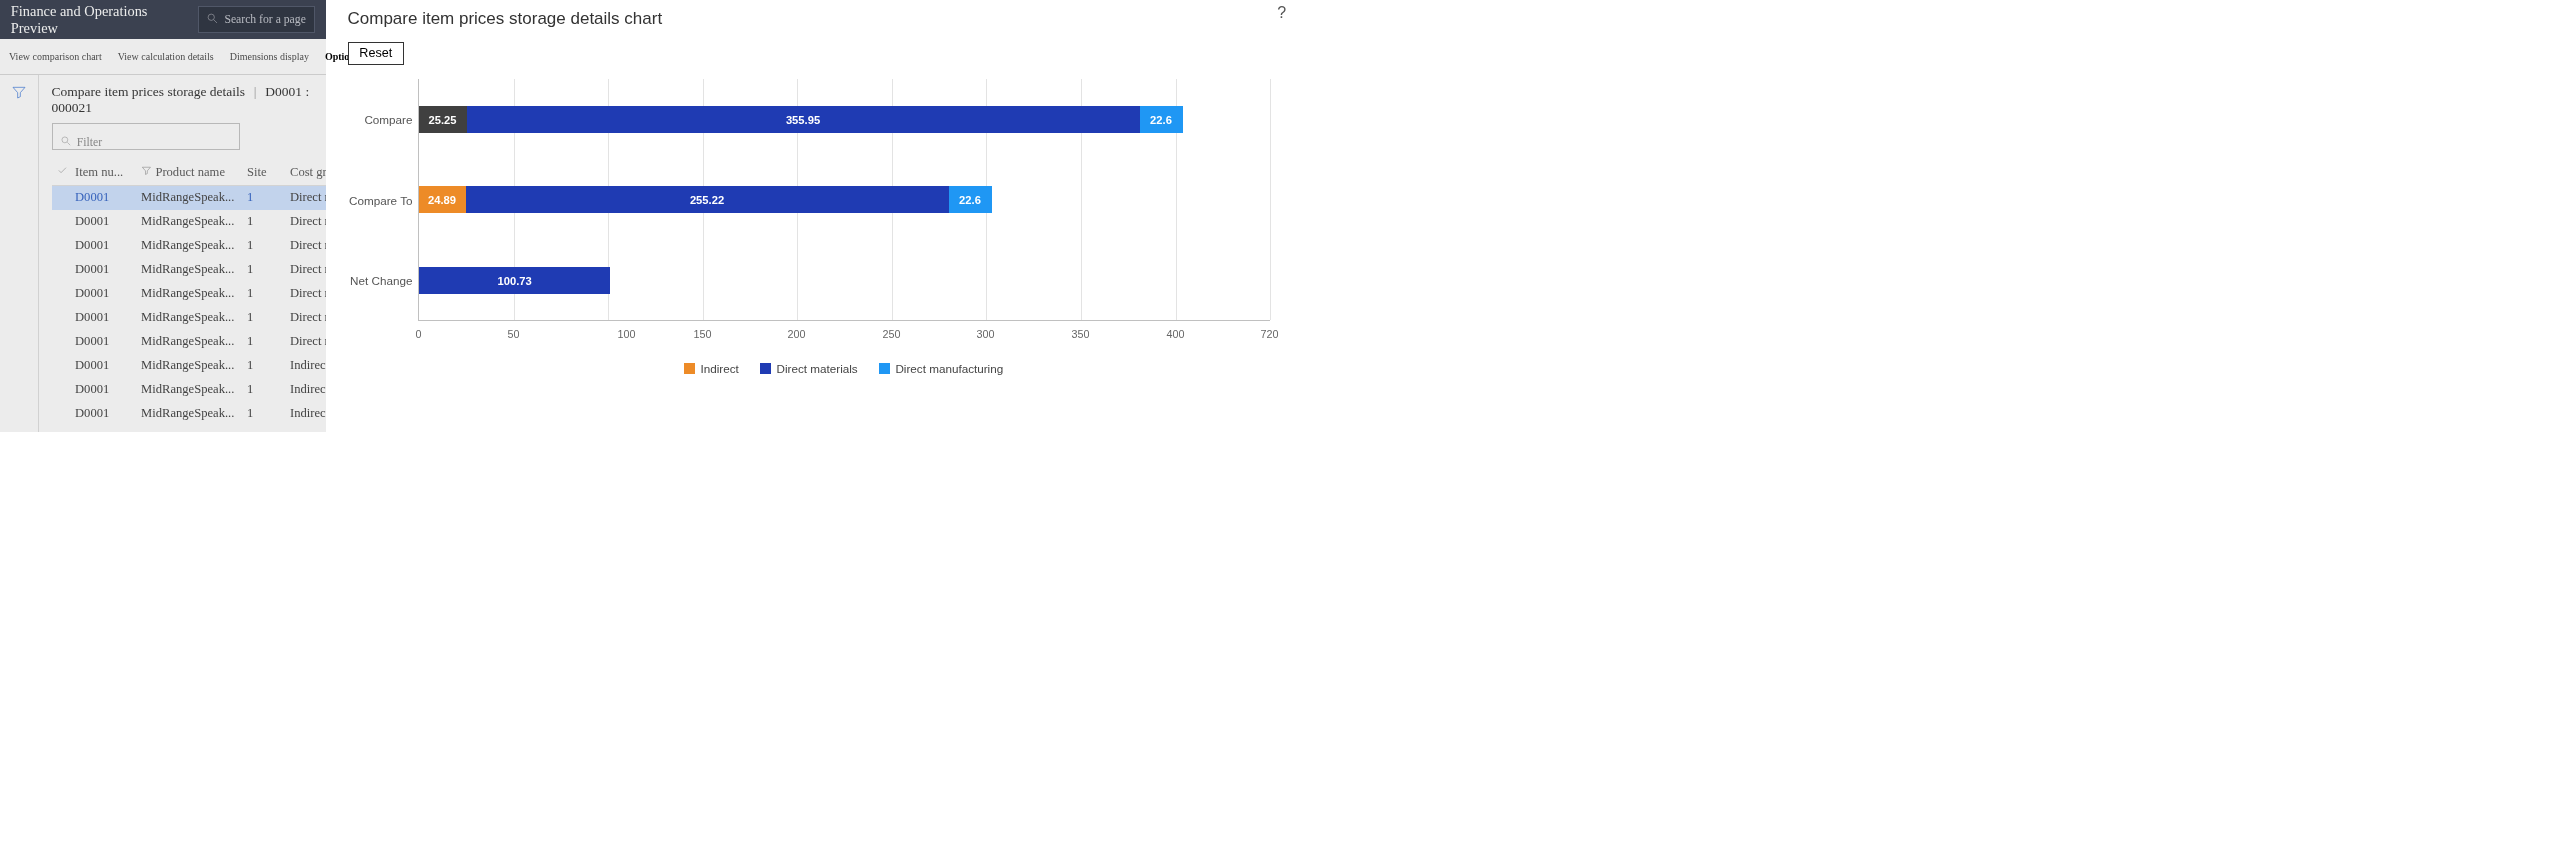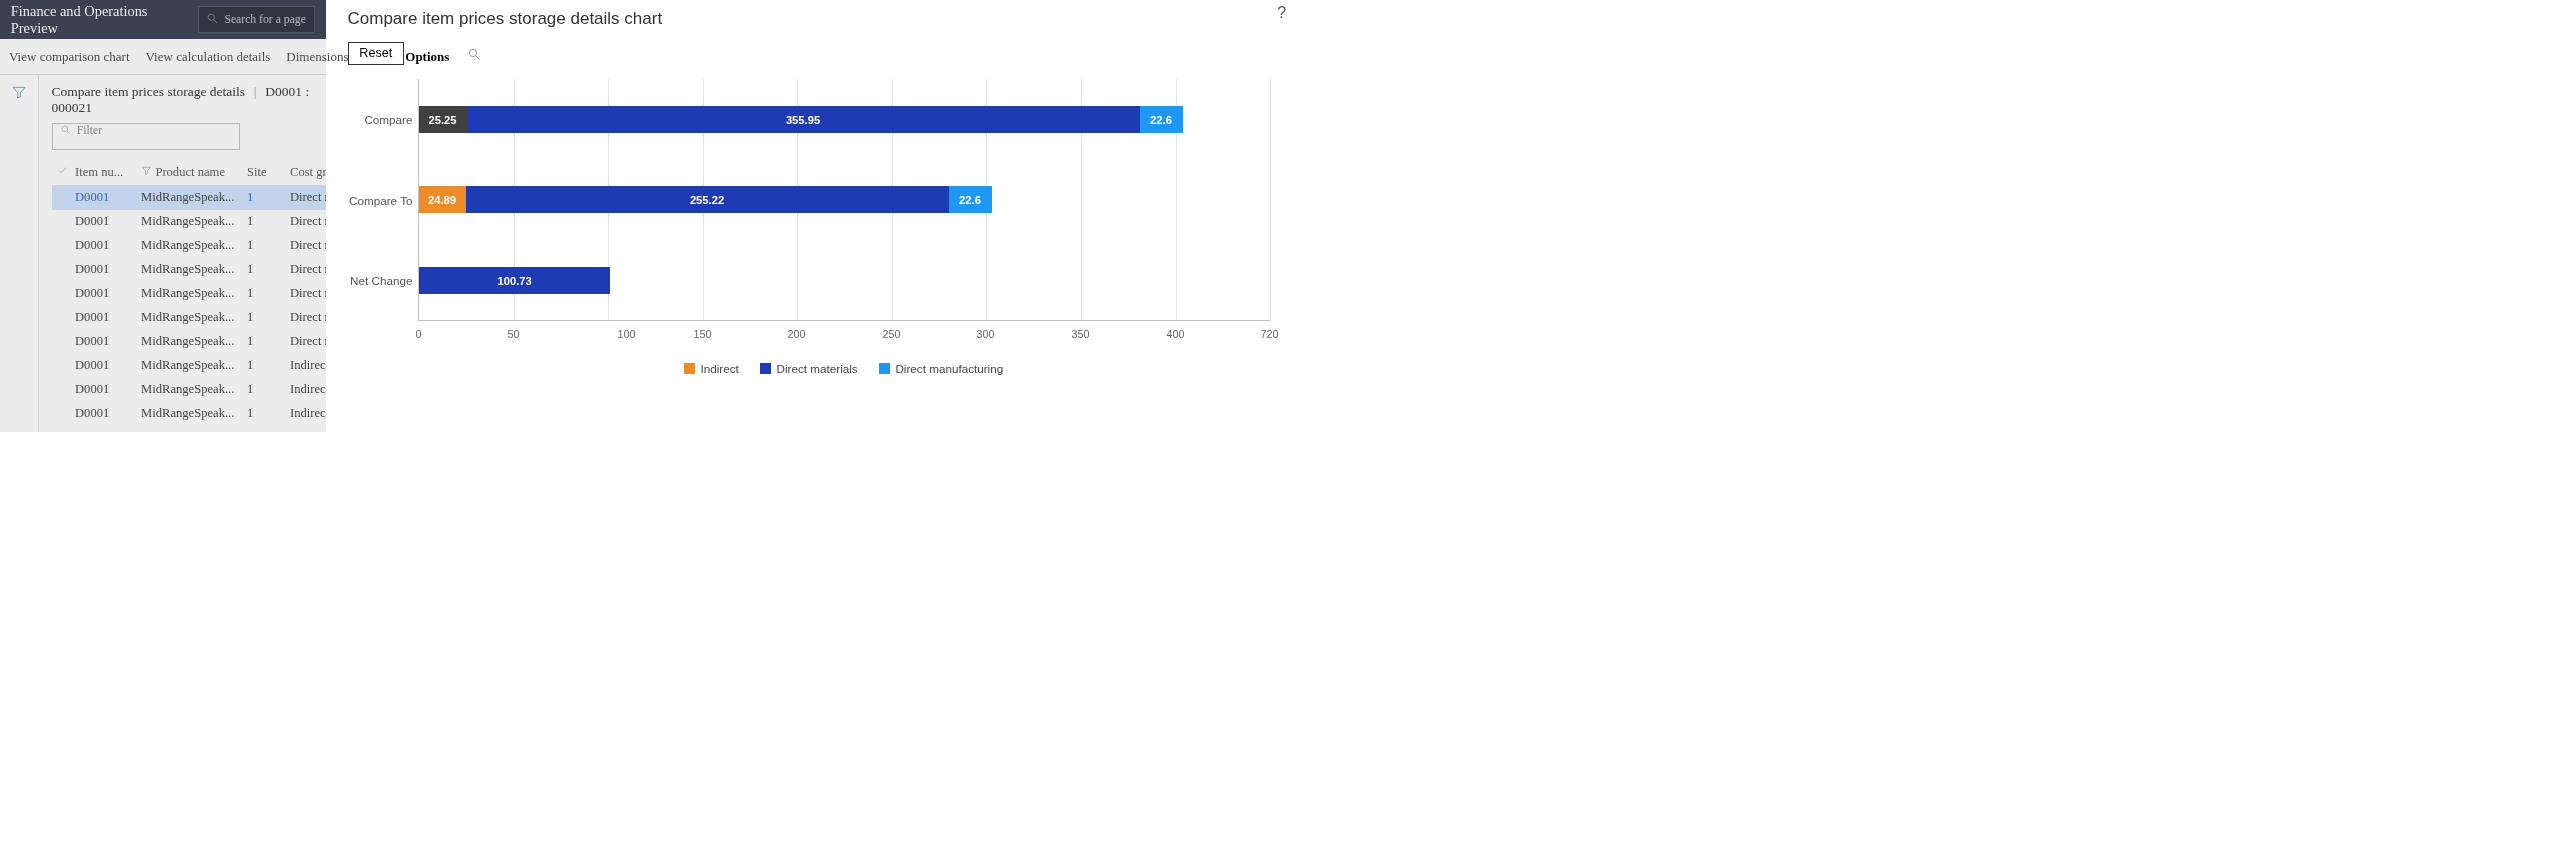--- a/index.html
+++ b/index.html
@@ -5,32 +5,32 @@
   * { box-sizing: border-box; margin: 0; padding: 0; }
   body { font-family: "Segoe UI", Tahoma, sans-serif; font-size: 12.6px; color: #333; background: #fff; overflow: hidden; }
   .app { display: flex; width: 1288px; height: 432px; }
   
   .left-pane { position: relative; width: 326px; flex: 0 0 326px; display: flex; flex-direction: column; background: #fff; font-family: Liberation Serif, serif; }
   .left-pane::after { content:""; position:absolute; inset:0; background: rgba(120,120,120,0.14); pointer-events:none; }
   .topbar { height: 39px; background: #31394a; color:#fff; display:flex; align-items:center; padding: 0 10.8px; font-size: 14.4px; font-weight: 400; }
   .topbar .title { flex:1; }
   .searchbox { display:flex; align-items:center; gap:5.4px; background:#242a38; border:0.9px solid #4a5266; height:27px; padding:0 7.2px; color:#c0c4cc; width:117px; margin-left:auto; font-size:11.7px; }
   .searchbox svg { width:12.6px; height:12.6px; stroke:#c0c4cc; fill:none; }
-  .cmdbar { height:36px; display:flex; align-items:center; gap:16px; padding:0 9px 0 9px; border-bottom:0.9px solid #d9d9d9; font-size:13px; color:#444;justify-content:space-between; }
+  .cmdbar { height:36px; display:flex; align-items:center; gap:16px; padding:0 9px 0 9px; border-bottom:0.9px solid #d9d9d9; font-size:10px; color:#444;justify-content:space-between; }
   .cmdbar .cmd { cursor:pointer; white-space: nowrap; }
   .cmdbar .cmd.bold { font-weight:600; color:#000; }
   .cmdbar .search-icon-btn { margin-left: 1.8px; }
   .cmdbar svg { width:14.4px; height:14.4px; stroke:#555; fill:none; }
   .content-row { display:flex; flex:1; overflow:hidden; }
   .rail { width:39px; border-right:0.9px solid #e0e0e0; display:flex; flex-direction:column; align-items:center; padding-top:9px; }
   .rail svg { width:16px; height:16px; stroke:#2b6bd6; fill:none; }
   .main { flex:1; padding: 9px 10.8px 0 12.6px; overflow:hidden; }
   .breadcrumb { font-size:13.5px; color:#2b2b2b; margin-bottom:7.2px; }
   .breadcrumb .sep { color:#999; margin:0 5.4px; }
-  .filterbox { display:inline-flex; align-items:flex-start; gap:5.4px; height:27px; border:0.9px solid #c3c3c3; padding:0 7.2px; width:188px; color:#8a8a8a; font-size:11.7px; background:#fff; }
+  .filterbox { display:inline-flex; align-items:flex-end; gap:5.4px; height:27px; border:0.9px solid #c3c3c3; padding:0 7.2px; width:188px; color:#8a8a8a; font-size:11.7px; background:#fff; }
   .filterbox svg { width:11.7px;height:11.7px; stroke:#888; fill:none; }
   table.grid { margin-top:9px; width:100%; border-collapse:collapse; font-size:12.6px; color:#3a3a3a; table-layout:fixed; }
   table.grid th { text-align:left; font-weight:400; color:#555; padding:5.4px 5.4px; border-bottom:0.9px solid #e2e2e2; white-space:nowrap; overflow:hidden;margin-top:39px; }
   table.grid th .hdr { display:flex; align-items:center; gap:3.6px; }
   table.grid th svg { width:10.8px;height:10.8px;stroke:#666;fill:none; }
   table.grid td { padding:4.5px 5.4px; border-bottom:0; white-space:nowrap; overflow:hidden; text-overflow:ellipsis; }
   table.grid tr.selected td { background:#cfe2ff; }
   table.grid td.linkish { color:#2b5fc7; }
   
   .right-pane { flex:1; position:relative; padding: 7.2px 7.2px 7.2px 21.5px; }

